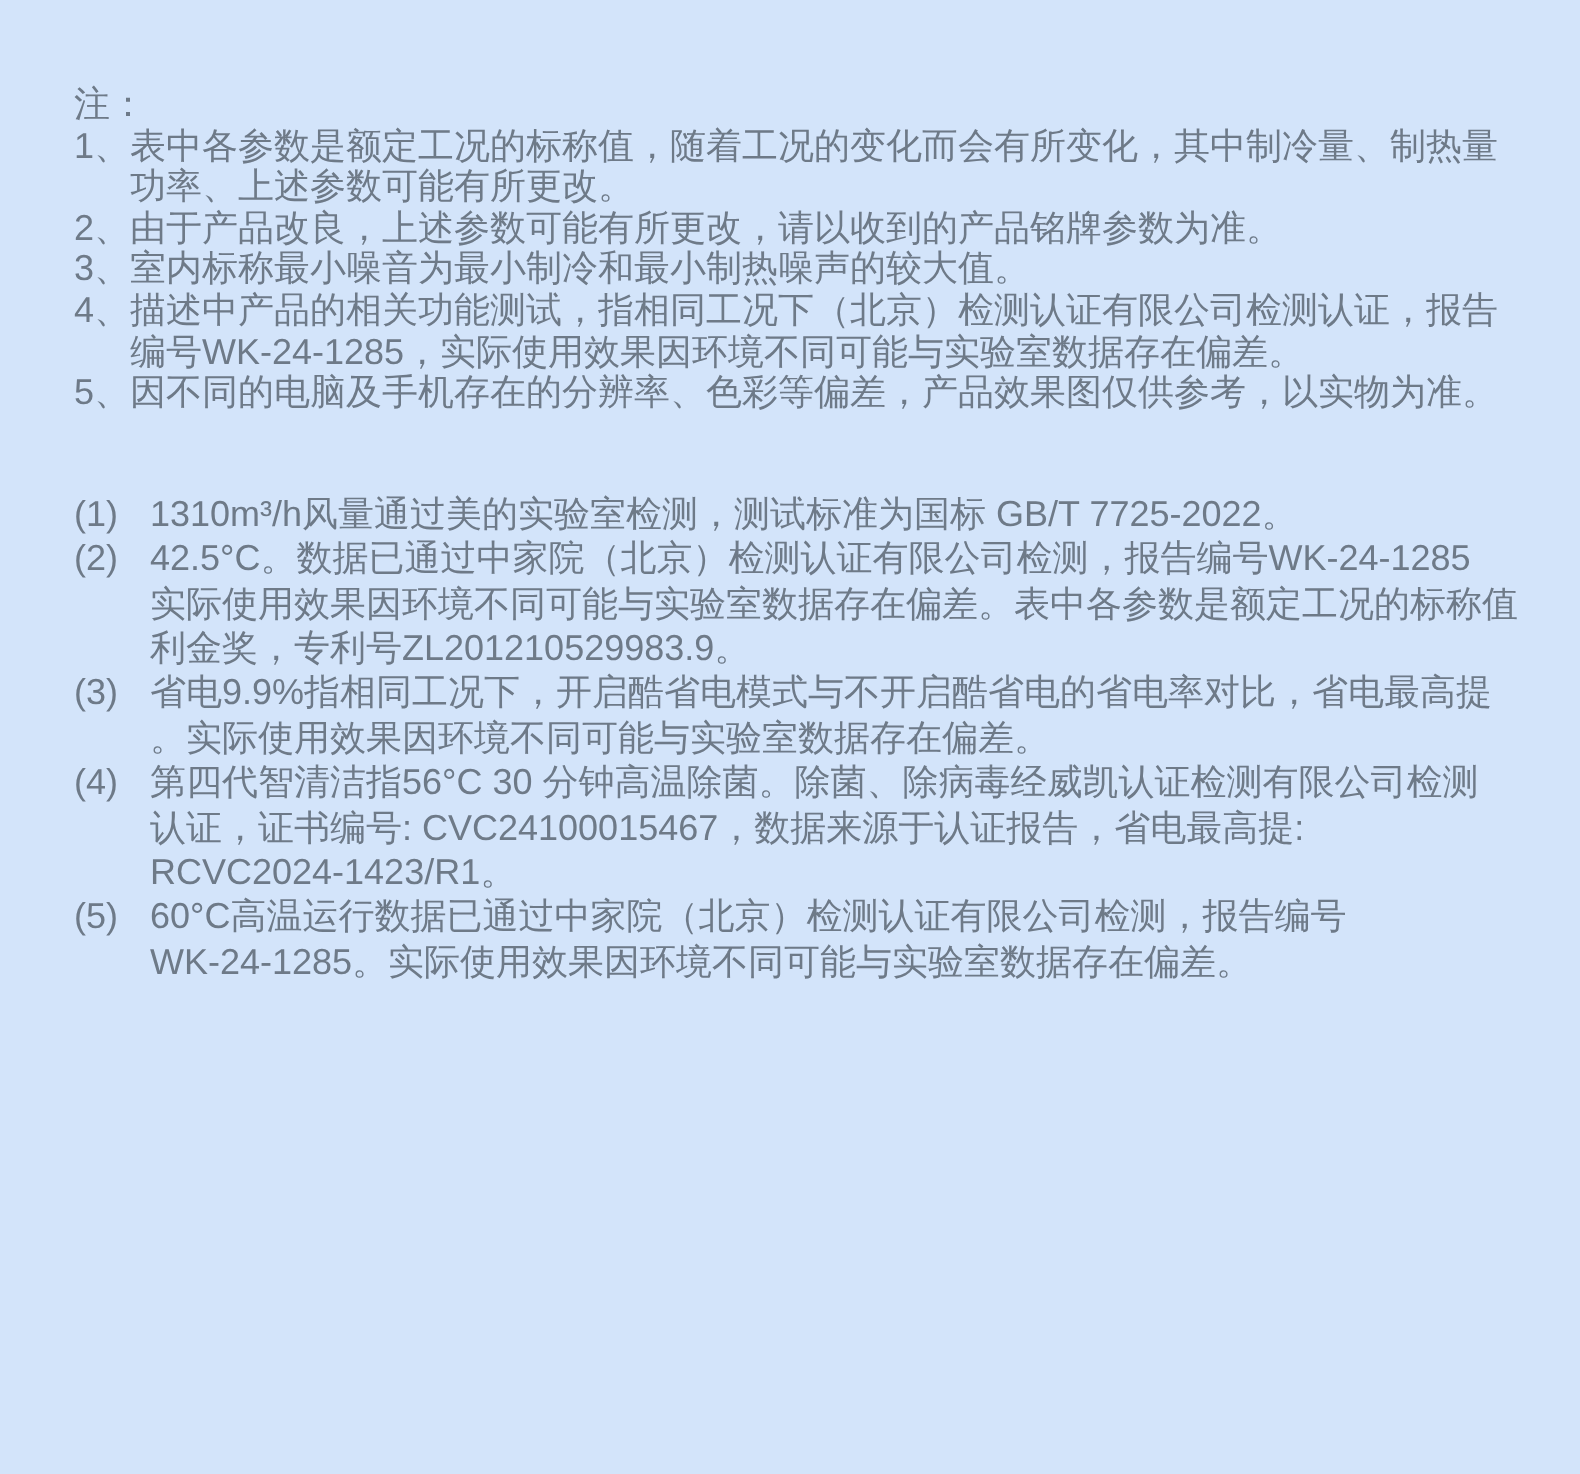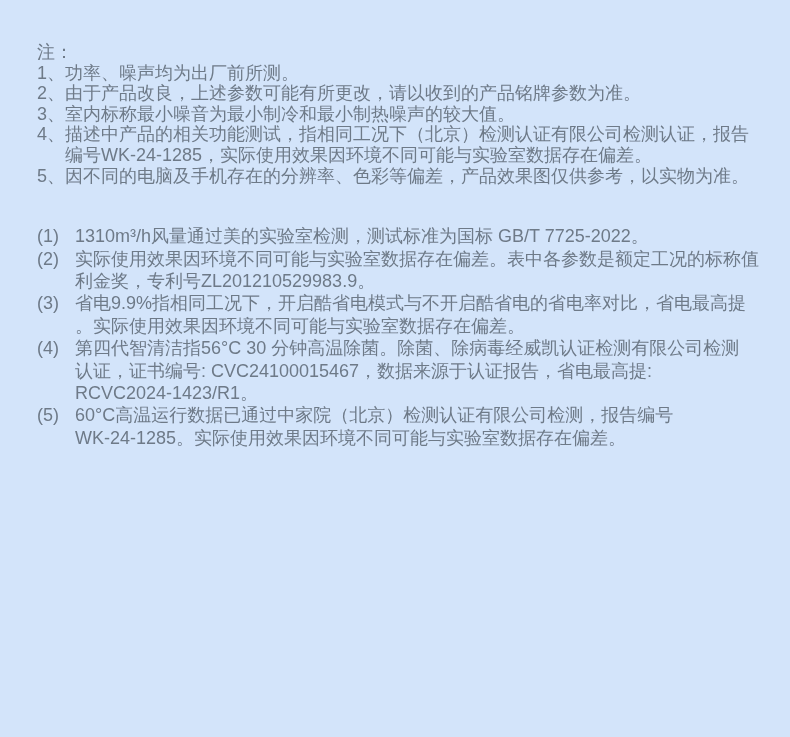--- a/index.html
+++ b/index.html
@@ -51,21 +51,22 @@
 </head>
 <body>
 
 <div class="page">
 
   <div class="notes">
     <div class="hline">注：</div>
 
     <div class="item">
       <span class="marker">1、</span>
-      <div class="line">功率、噪声均为出厂前所测。</div>
+      <div class="line">表中各参数是额定工况的标称值，随着工况的变化而会有所变化，其中制冷量、制热量</div>
+      <div class="line">功率、上述参数可能有所更改。</div>
     </div>
 
     <div class="item">
       <span class="marker">2、</span>
       <div class="line">由于产品改良，上述参数可能有所更改，请以收到的产品铭牌参数为准。</div>
     </div>
 
     <div class="item">
       <span class="marker">3、</span>
       <div class="line">室内标称最小噪音为最小制冷和最小制热噪声的较大值。</div>
@@ -85,20 +86,21 @@
 
   <div class="footnotes">
 
     <div class="item">
       <span class="marker">(1)</span>
       <div class="line">1310m³/h风量通过美的实验室检测，测试标准为国标 GB/T 7725-2022。</div>
     </div>
 
     <div class="item">
       <span class="marker">(2)</span>
+      <div class="line">42.5°C。数据已通过中家院（北京）检测认证有限公司检测，报告编号WK-24-1285</div>
       <div class="line">实际使用效果因环境不同可能与实验室数据存在偏差。表中各参数是额定工况的标称值</div>
       <div class="line">利金奖，专利号ZL201210529983.9。</div>
     </div>
 
     <div class="item">
       <span class="marker">(3)</span>
       <div class="line">省电9.9%指相同工况下，开启酷省电模式与不开启酷省电的省电率对比，省电最高提</div>
       <div class="line">。实际使用效果因环境不同可能与实验室数据存在偏差。</div>
     </div>
 

